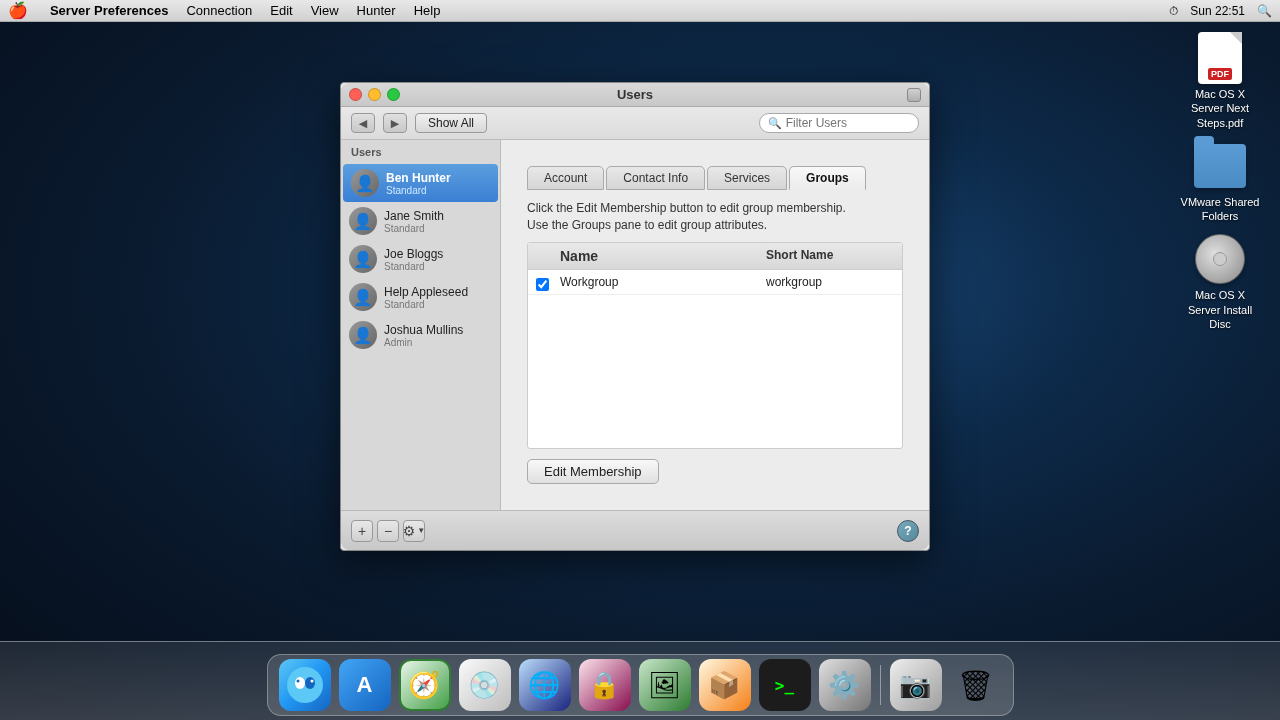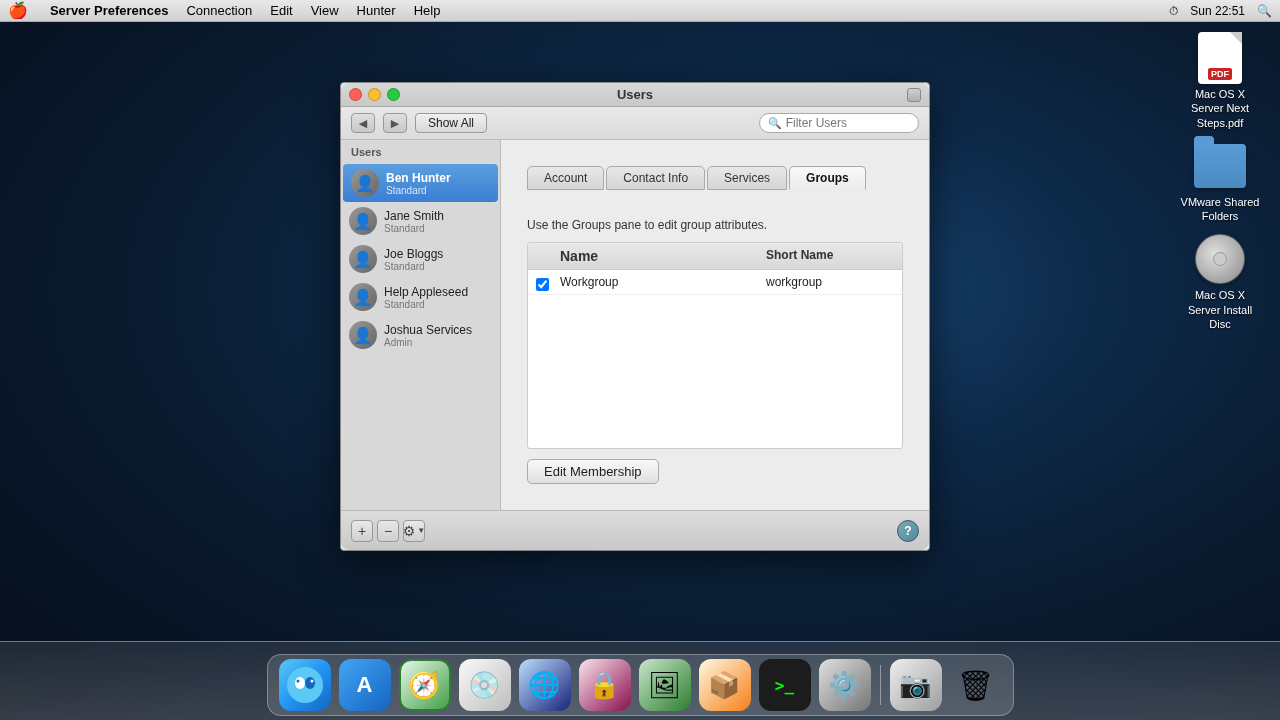--- a/index.html
+++ b/index.html
@@ -595,37 +595,37 @@
           <div class="user-avatar">👤</div>
           <div class="user-info">
             <span class="user-name">Help Appleseed</span>
             <span class="user-role">Standard</span>
           </div>
         </div>
 
         <div class="sidebar-item">
           <div class="user-avatar">👤</div>
           <div class="user-info">
-            <span class="user-name">Joshua Services</span>
+            <span class="user-name">Joshua Mullins</span>
             <span class="user-role">Admin</span>
           </div>
         </div>
       </div>
 
       <div class="main-panel">
 
         <div class="tabs">
           <div class="tab">Account</div>
           <div class="tab">Contact Info</div>
           <div class="tab">Services</div>
           <div class="tab active">Groups</div>
         </div>
 
         <div class="groups-desc">
-          <br>
+          <span>Click the Edit Membership button to edit group membership.</span><br>
           <span>Use the Groups pane to edit group attributes.</span>
         </div>
 
         <div class="groups-table">
           <div class="table-header">
             <div class="th-check"></div>
             <div class="th-name">Name</div>
             <div class="th-short">Short Name</div>
           </div>
           <div class="table-row">

